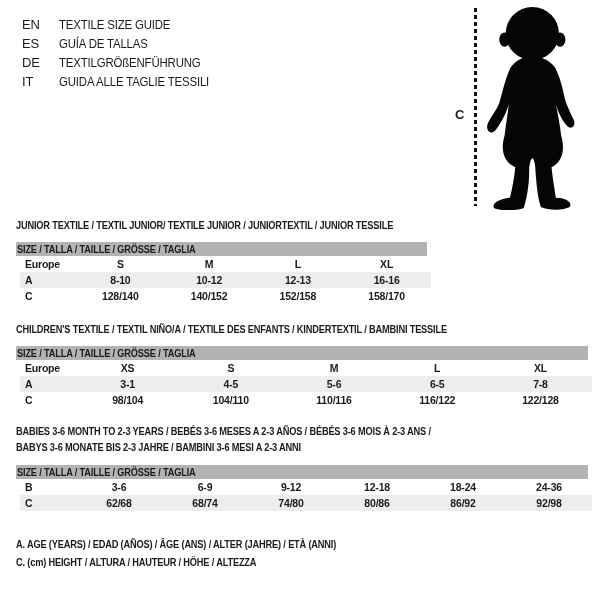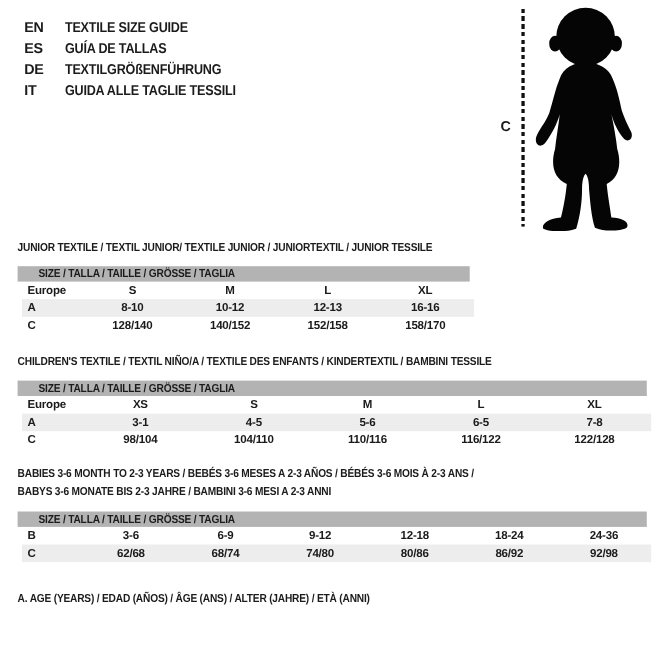--- a/index.html
+++ b/index.html
@@ -2,34 +2,34 @@
 <html><head>
 <meta charset="utf-8">
 <style>
   html,body{margin:0;padding:0;background:#fff;}
   .canvas{
     position:relative;width:600px;height:600px;background:var(--bg,#ffffff);
     font-family:"Liberation Sans",sans-serif;color:var(--ink,#1b1b1b);
     overflow:hidden;letter-spacing:-0.2px;
   }
   .lang-block{position:absolute;left:22px;top:15px;}
-  .lang-row{display:flex;line-height:19px;font-weight:700;font-size:13px;}
+  .lang-row{display:flex;line-height:19px;font-weight:400;font-size:13px;}
   .lang-code{width:37px;flex:0 0 37px;}
   .cond{display:inline-block;transform:scaleX(0.88);transform-origin:0 50%;white-space:nowrap;}
   .dash-line{
     position:absolute;left:474px;top:8px;width:3px;height:198px;
     background:repeating-linear-gradient(to bottom,#111 0 4px,transparent 4px 7px);
   }
   .c-label{position:absolute;left:455px;top:107px;font-weight:700;font-size:13px;}
   .baby{position:absolute;left:479px;top:6px;}
   .tbl{position:absolute;}
   .t-title{font-weight:700;font-size:10.5px;line-height:16px;white-space:nowrap;}
   .t-band{
     position:absolute;left:0;width:100%;height:14px;background:var(--band,#b3b3b3);
-    display:flex;align-items:center;padding-left:19px;box-sizing:border-box;
+    display:flex;align-items:center;padding-left:1px;box-sizing:border-box;
     font-weight:700;font-size:10.5px;
   }
   .t-row{
     position:absolute;left:4px;width:100%;height:16px;display:flex;align-items:center;
     font-weight:700;font-size:10.5px;
   }
   .t-row.shaded{background:var(--shade,#ededed);}
   .t-label{padding-left:5px;box-sizing:border-box;flex:0 0 auto;}
   .t-cell{flex:1;text-align:center;}
   .footnotes{position:absolute;left:16px;top:535px;}
@@ -164,15 +164,16 @@
           <div class="t-cell">74/80</div>
           <div class="t-cell">80/86</div>
           <div class="t-cell">86/92</div>
           <div class="t-cell">92/98</div>
         </div>
       </div>
     </div>
 
   <div class="footnotes" id="footnotes-root">
       <div class="f-line"><span class="cond">A. AGE (YEARS) / EDAD (AÑOS) / ÂGE (ANS) / ALTER (JAHRE) / ETÀ (ANNI)</span></div>
+      <div class="f-line"><span class="cond">C. (cm) HEIGHT / ALTURA / HAUTEUR / HÖHE / ALTEZZA</span></div>
     </div>
 
 </div>
 
 </body></html>

